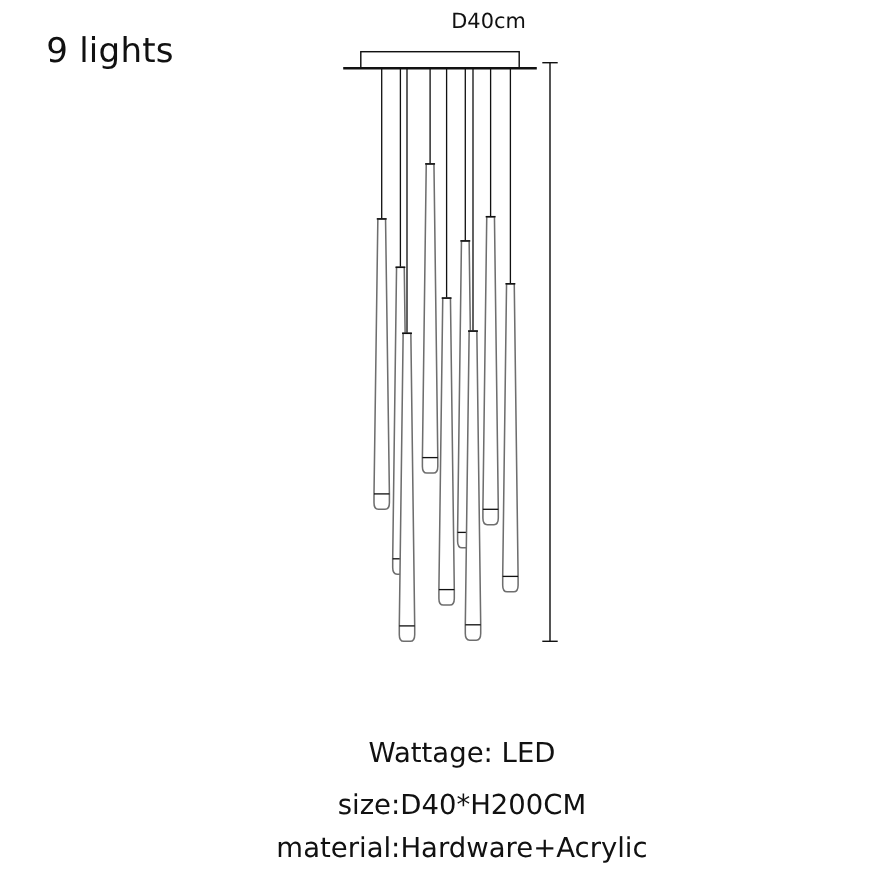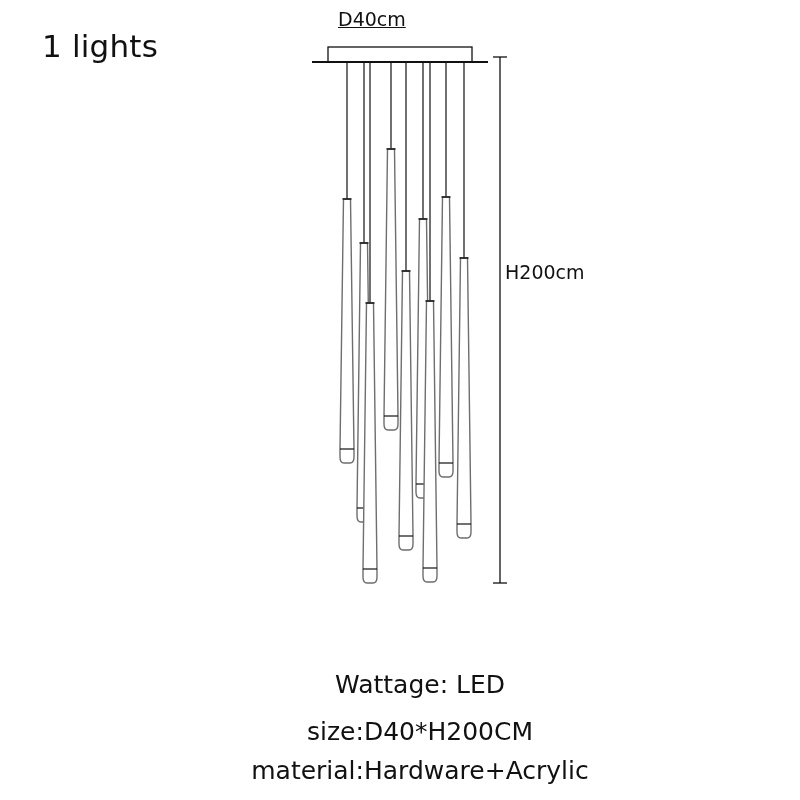--- a/index.html
+++ b/index.html
@@ -1,34 +1,33 @@
 <!DOCTYPE html>
 <html><head>
   <meta charset="utf-8">
   <style>
     html, body { margin: 0; padding: 0; background: #ffffff; }
     body { width: 800px; height: 800px; position: relative; overflow: hidden;
            font-family: "DejaVu Sans", "Liberation Sans", sans-serif; color: #111; }
     .abs { position: absolute; }
     .title { left: 42px; top: 28px; font-size: 31px; letter-spacing: 0.2px; color: #111; }
-    .dim-top { left: 338px; top: 8px; width: 140px; text-align: left; font-size: 19px; text-decoration: underline; }
+    .dim-top { left: 338px; top: 8px; width: 140px; text-align: right; font-size: 19px; }
     .dim-side { left: 505px; top: 256px; font-size: 19px; line-height: 32px; }
     .spec { left: 0; width: 840px; text-align: center; font-size: 25px; color: #111; white-space: nowrap; }
     .spec1 { top: 670px; }
     .spec2 { top: 717px; }
     .spec3 { top: 756px; }
     svg { position: absolute; left: 0; top: 0; }
   </style>
 </head>
 <body>
 
-<div class="abs title">1 lights</div>
+<div class="abs title">9 lights</div>
 <div class="abs dim-top">D40cm</div>
 <div class="abs dim-side">
-  <div>H200cm</div>
 </div>
 
 <svg id="diagram" width="800" height="800" viewBox="0 0 800 800">
     <rect x="328" y="47" width="144" height="15" fill="#fff" stroke="#111111" stroke-width="1.3"></rect>
     <line x1="312" x2="488" y1="62" y2="62" stroke="#111111" stroke-width="2.2"></line>
     <line x1="500" x2="500" y1="57" y2="583" stroke="#111111" stroke-width="1.3"></line>
     <line x1="493" x2="507" y1="57" y2="57" stroke="#111111" stroke-width="1.3"></line>
     <line x1="493" x2="507" y1="583" y2="583" stroke="#111111" stroke-width="1.3"></line>
     <line x1="347" x2="347" y1="62" y2="199" stroke="#111111" stroke-width="1.2"></line>
     <path d="M 343.5 199 L 350.5 199 L 354 449 L 354 457 Q 354 463 350 463 L 344 463 Q 340 463 340 457 L 340 449 Z" fill="#fff" stroke="#6e6e6e" stroke-width="1.4"></path>

